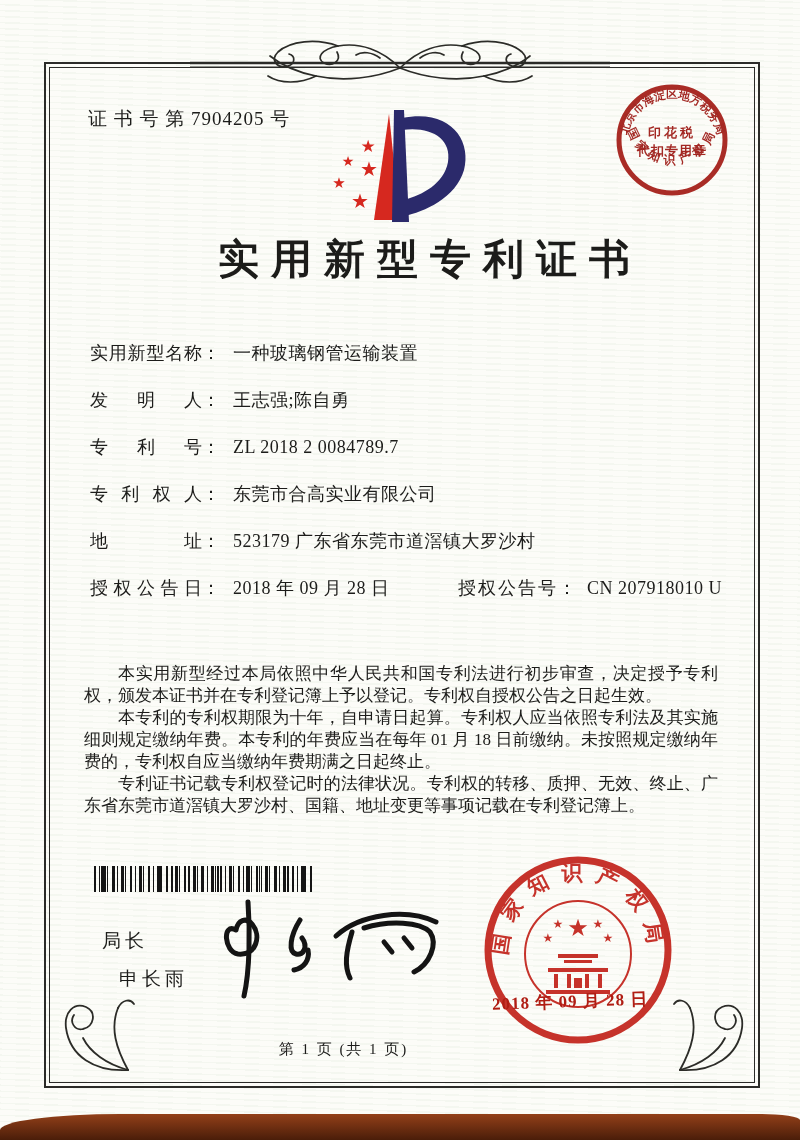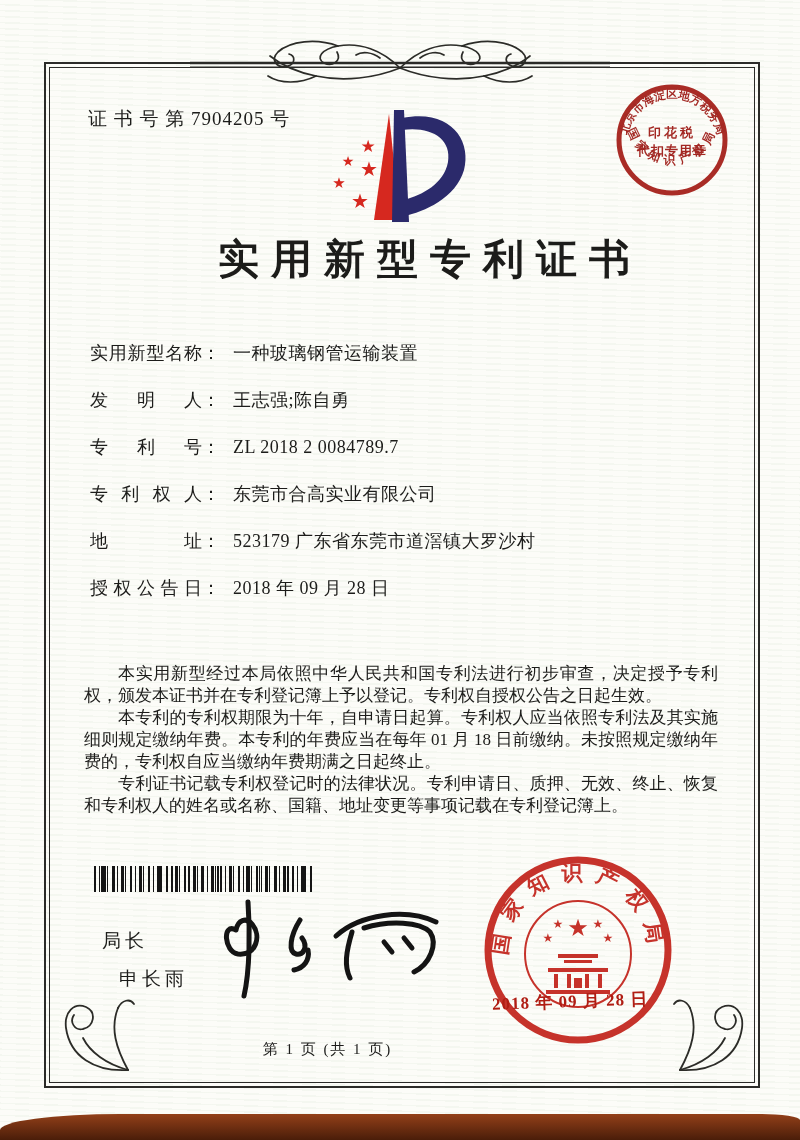--- a/index.html
+++ b/index.html
@@ -48,21 +48,21 @@
     background-color:#fff0;}
   
   .director-title{position:absolute;left:102px;top:928px;font-size:19px;letter-spacing:4px;}
   .director-name{position:absolute;left:119px;top:966px;font-size:19px;letter-spacing:4px;}
   .signature{position:absolute;left:200px;top:890px;}
   
   .seal{position:absolute;left:478px;top:850px;opacity:.93;}
   .seal-date{position:absolute;left:492px;top:990px;font-size:17px;font-weight:700;
              color:#b01d13;letter-spacing:1px;transform:rotate(-2deg);white-space:nowrap;}
   
-  .page-footer{position:absolute;left:0;top:1040px;width:655px;text-align:center;
+  .page-footer{position:absolute;left:16px;top:1040px;width:655px;text-align:center;
                font-size:15px;letter-spacing:2px;}
   
   .table-edge{position:absolute;left:0;bottom:0;width:800px;height:26px;
     background:linear-gradient(#934019,#4a1d09);
     border-top-left-radius:120px 16px;border-top-right-radius:40px 6px;}
 </style>
 </head>
 <body>
 
 <div class="photo">
@@ -148,27 +148,30 @@
         <span class="f-label">专利号</span><span class="f-colon">：</span><span class="f-value">ZL 2018 2 0084789.7</span>
       </div>
       <div class="frow">
         <span class="f-label">专利权人</span><span class="f-colon">：</span><span class="f-value">东莞市合高实业有限公司</span>
       </div>
       <div class="frow">
         <span class="f-label">地址</span><span class="f-colon">：</span><span class="f-value">523179 广东省东莞市道滘镇大罗沙村</span>
       </div>
       <div class="frow">
         <span class="f-label">授权公告日</span><span class="f-colon">：</span><span class="f-value">2018 年 09 月 28 日</span>
+        <span class="grant">
+          <span class="g-label">授权公告号</span><span>：</span><span class="f-value">CN 207918010 U</span>
+        </span>
       </div>
     </div>
 
     <div class="bodytext">
       <p>本实用新型经过本局依照中华人民共和国专利法进行初步审查，决定授予专利权，颁发本证书并在专利登记簿上予以登记。专利权自授权公告之日起生效。</p>
       <p>本专利的专利权期限为十年，自申请日起算。专利权人应当依照专利法及其实施细则规定缴纳年费。本专利的年费应当在每年 01 月 18 日前缴纳。未按照规定缴纳年费的，专利权自应当缴纳年费期满之日起终止。</p>
-      <p>专利证书记载专利权登记时的法律状况。专利申请日、质押、无效、终止、恢复和专利权人的姓名或名称、国籍、地址变更等事项记载在专利登记簿上。</p>
+      <p>专利证书记载专利权登记时的法律状况。专利权的转移、质押、无效、终止、广东省东莞市道滘镇大罗沙村、国籍、地址变更等事项记载在专利登记簿上。</p>
     </div>
 
     <div class="barcode"></div>
 
     <div class="director-title">局长</div>
     <div class="director-name">申长雨</div>
 
     <svg class="signature" width="270" height="115" viewBox="0 0 270 115">
       <g stroke="#141414" stroke-width="5" fill="none" stroke-linecap="round" stroke-linejoin="round">
         <path d="M36,40 C22,32 24,62 38,64 C56,66 62,46 52,34 C46,27 38,30 36,40"></path>

